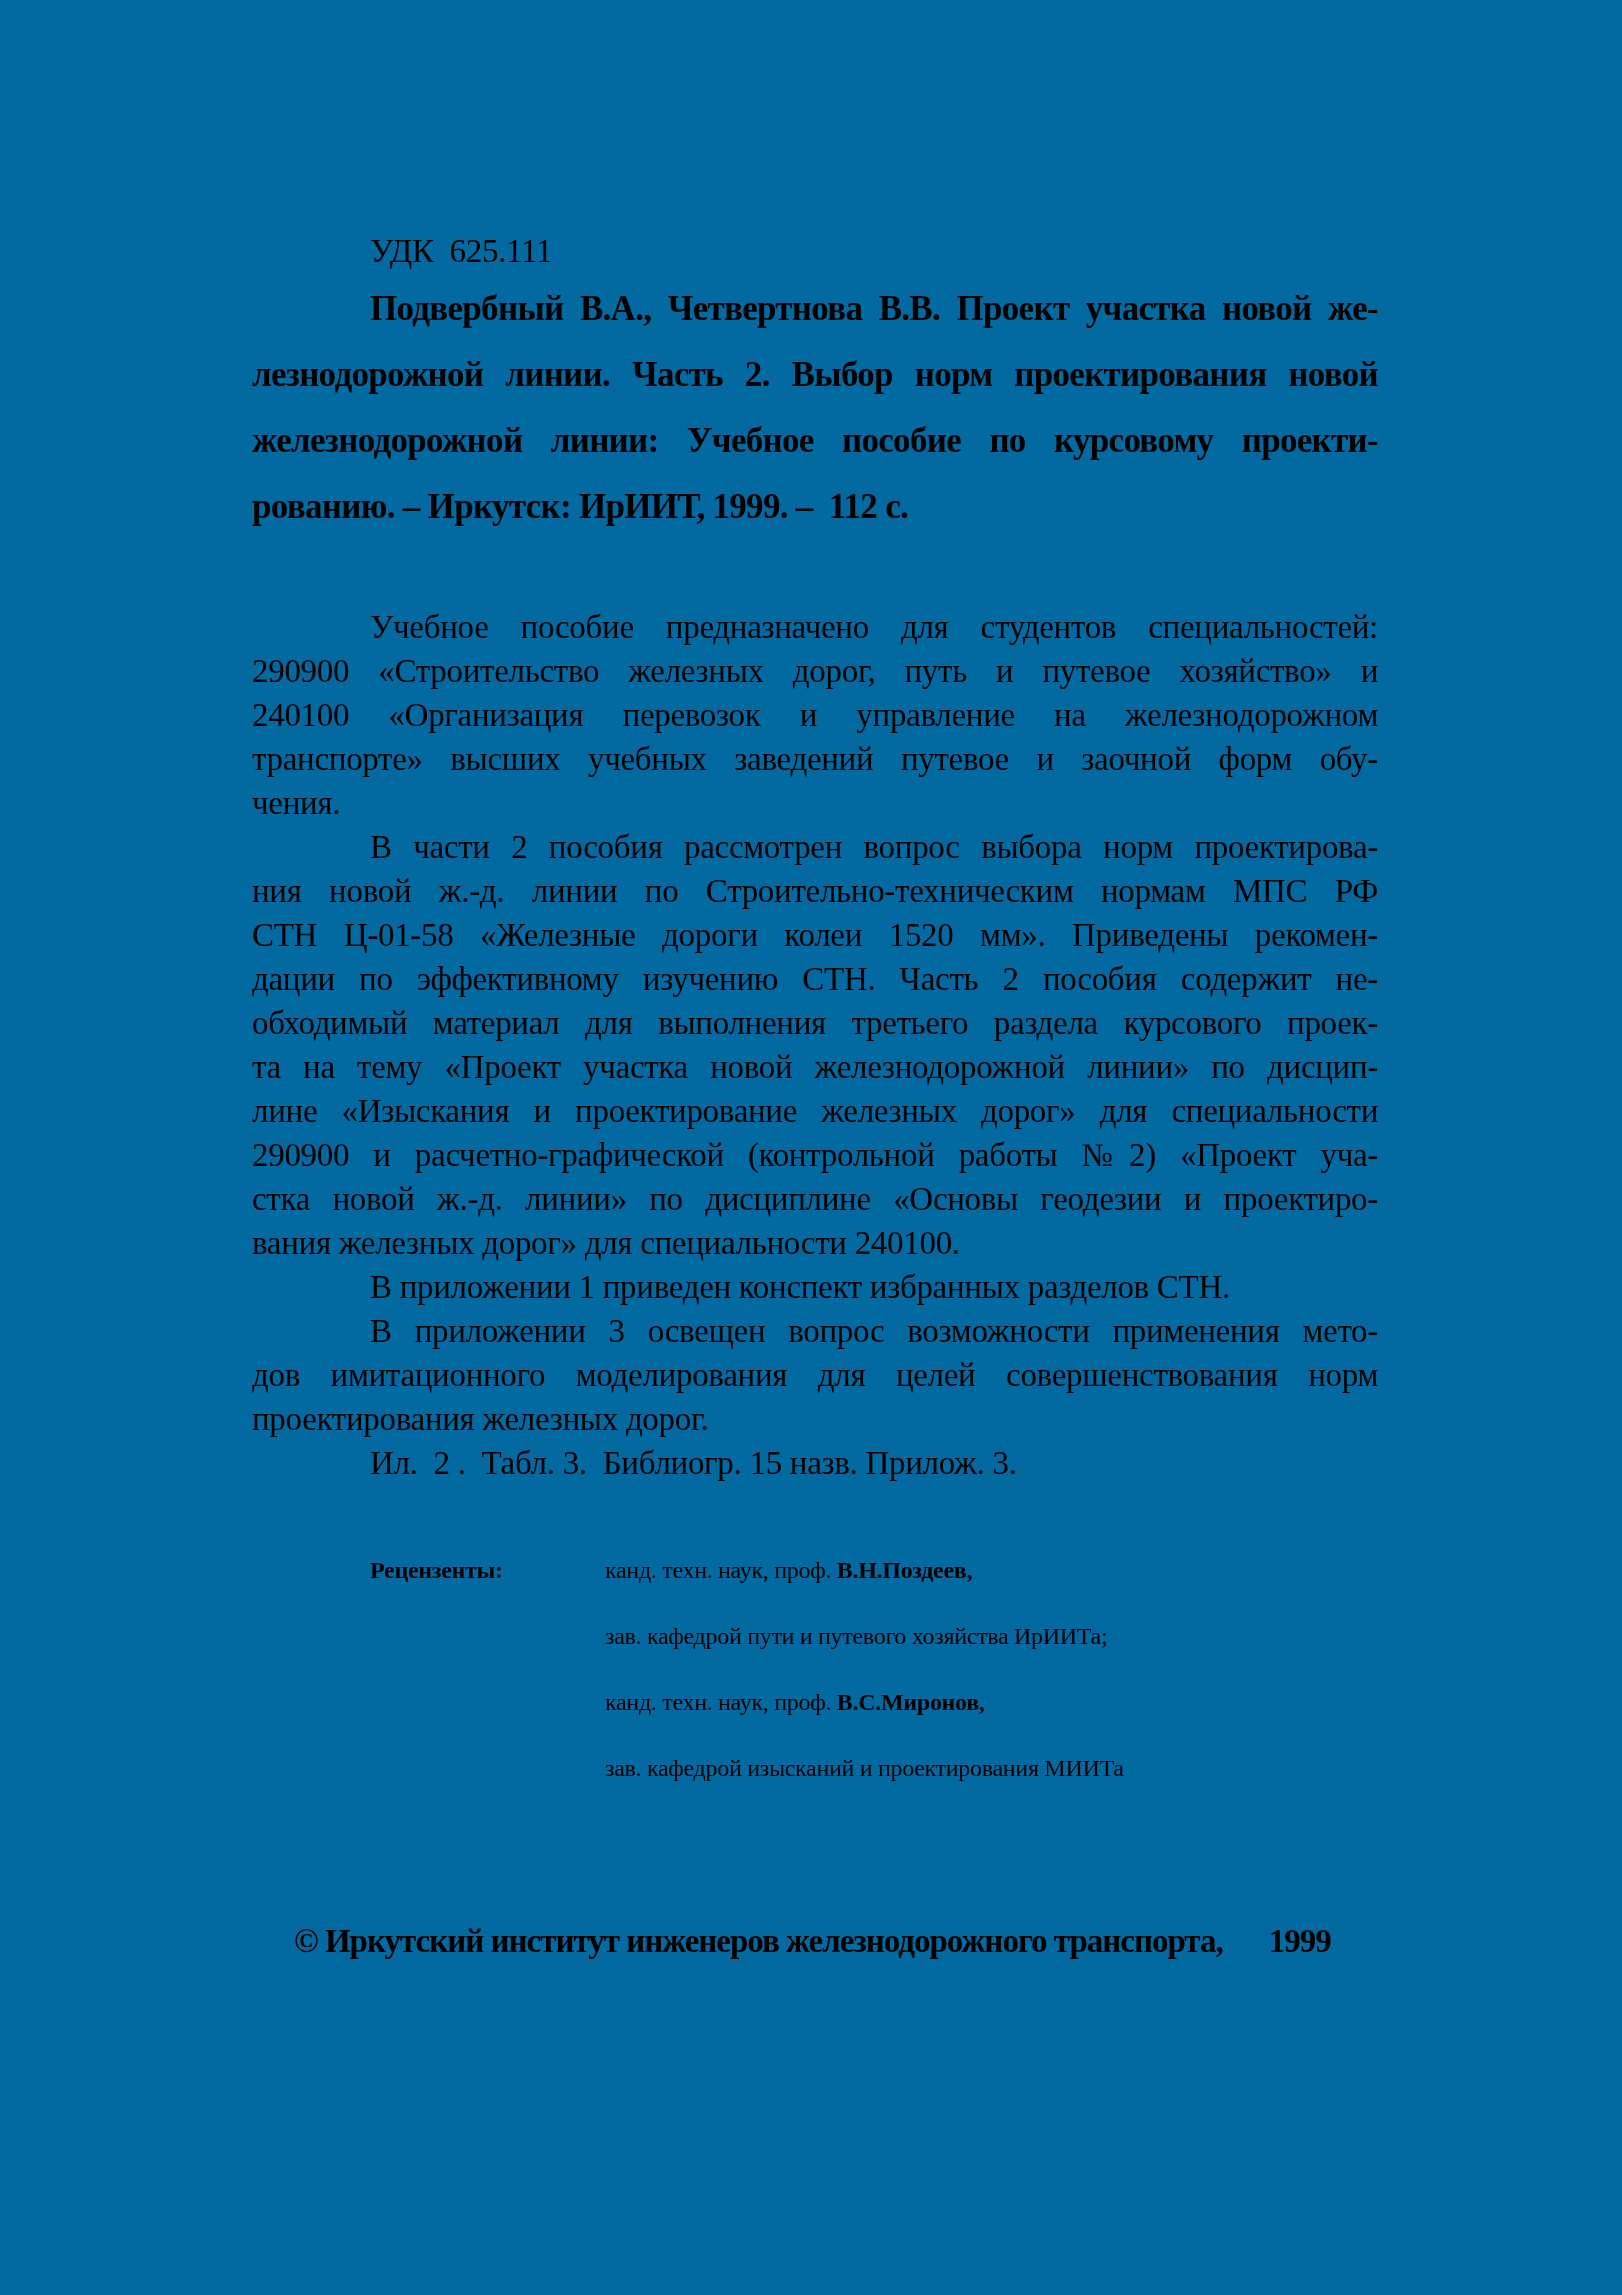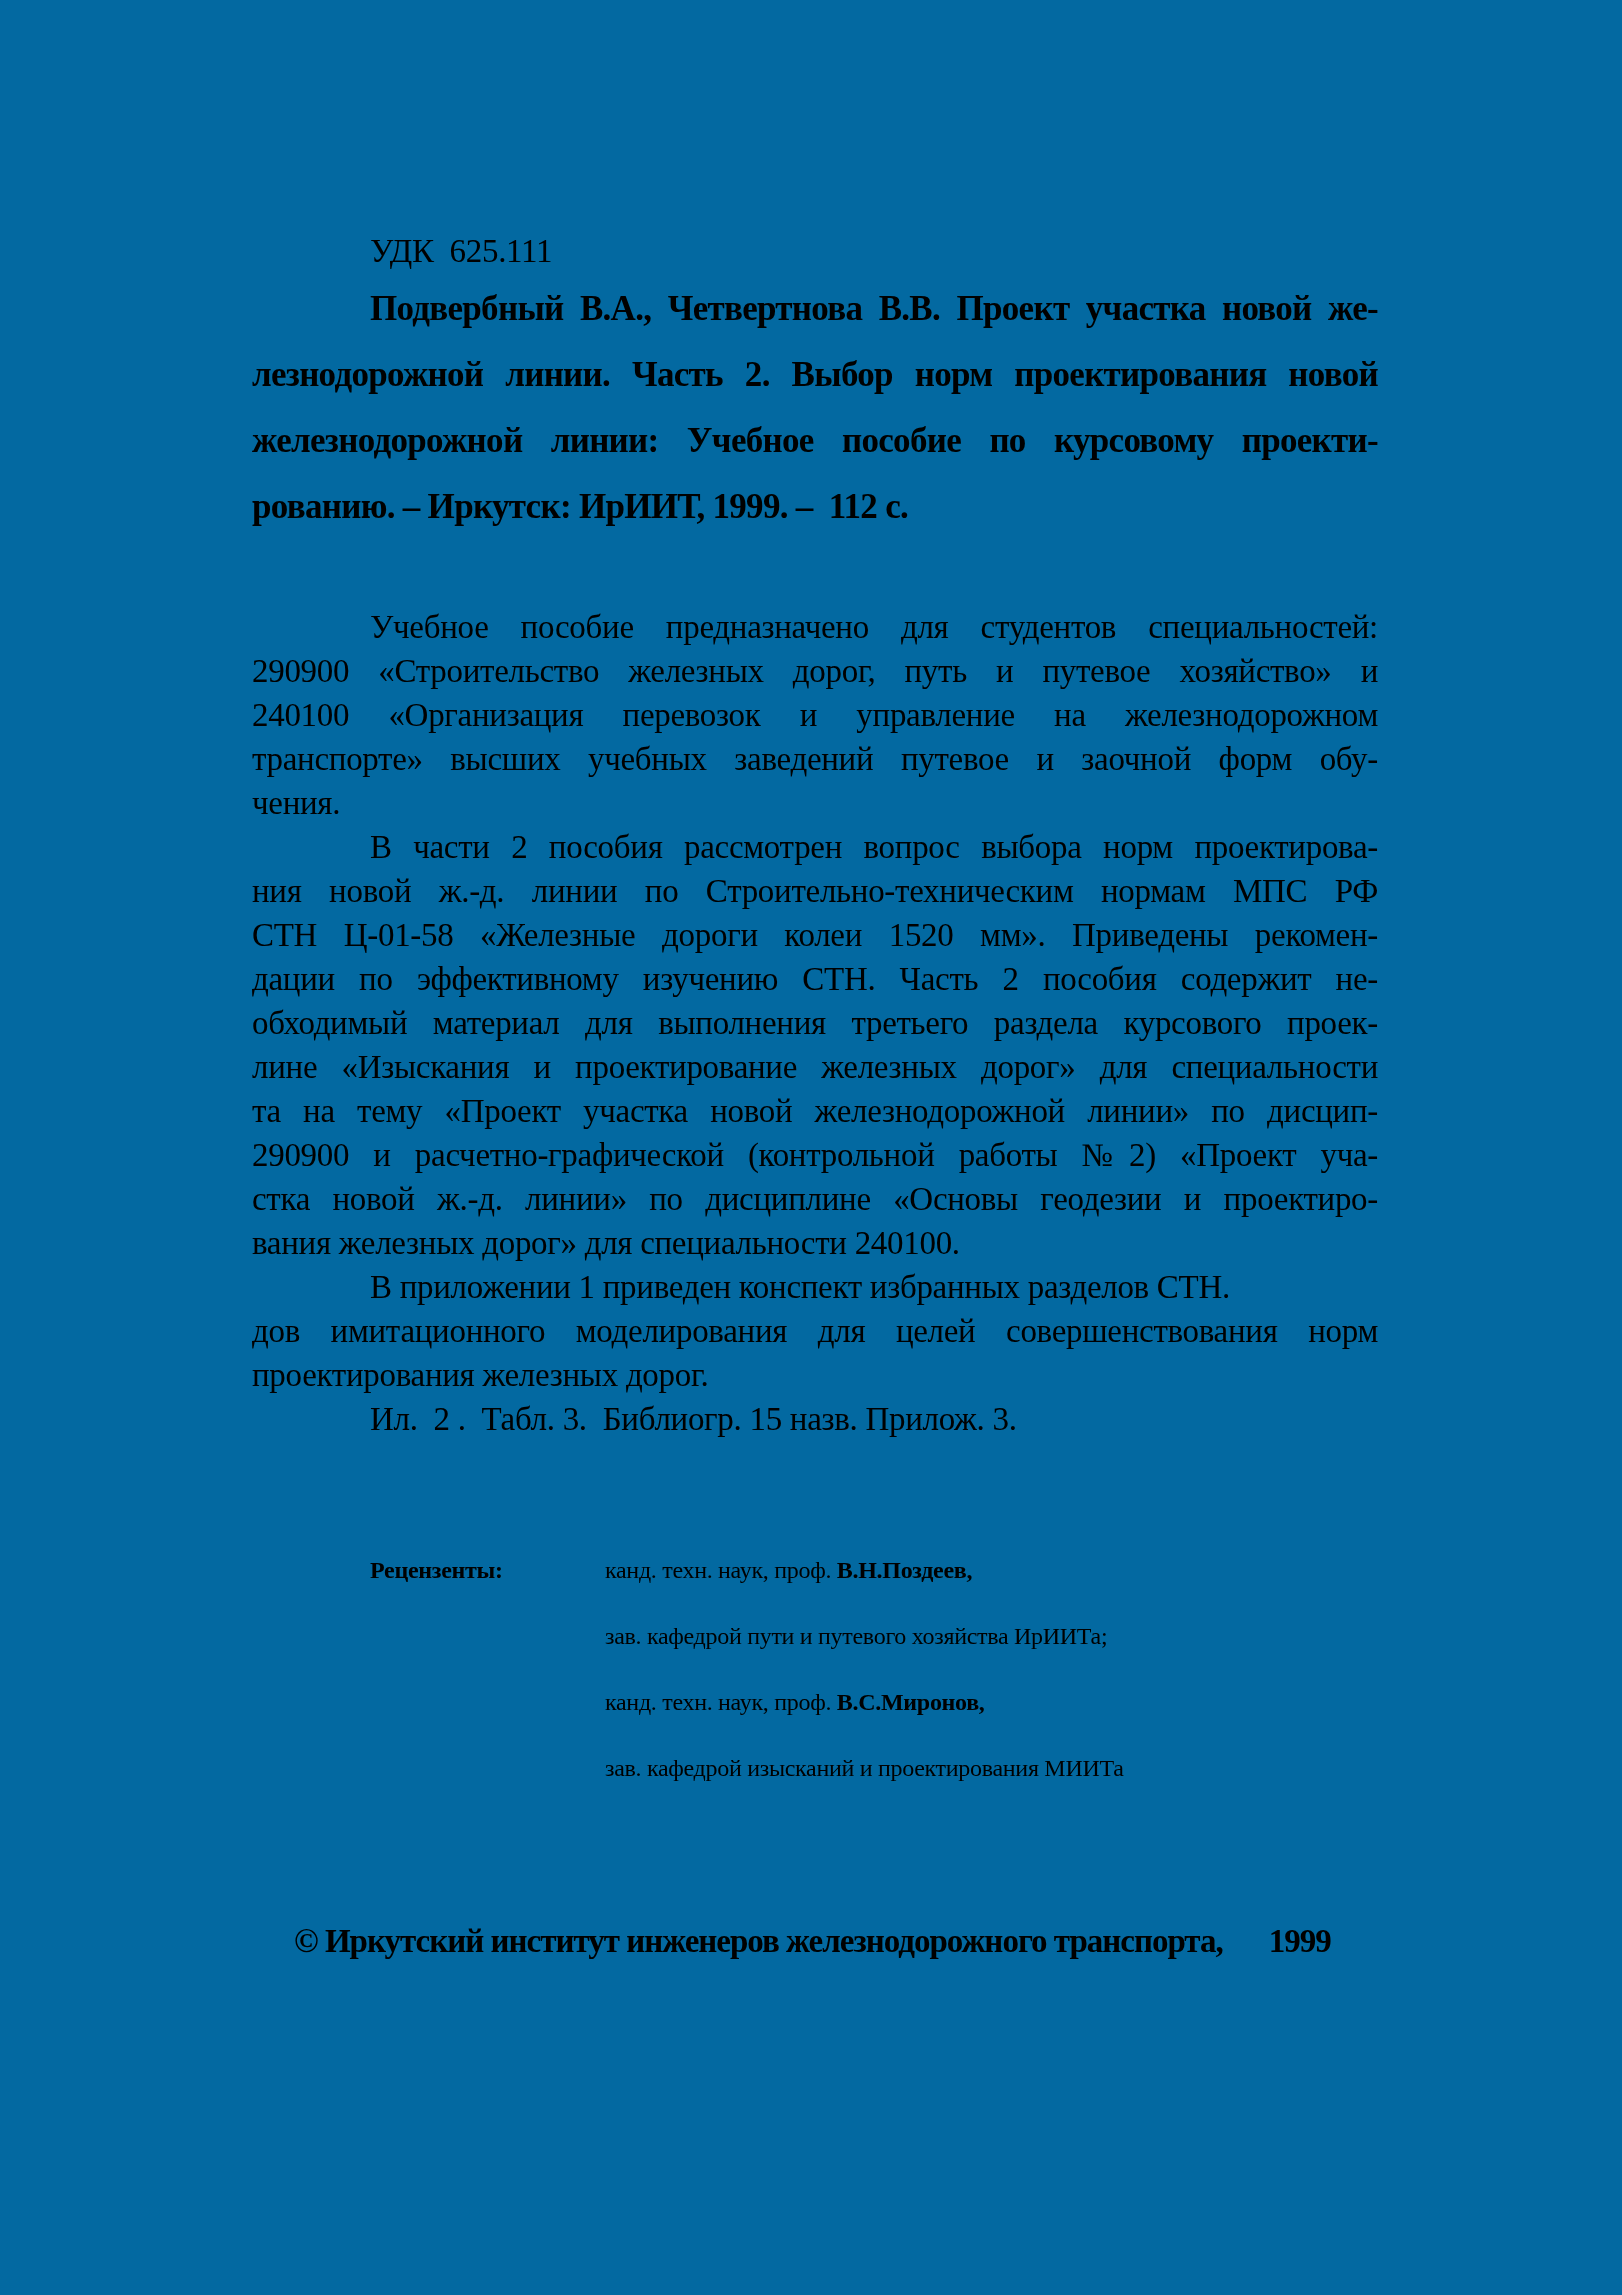--- a/index.html
+++ b/index.html
@@ -96,28 +96,29 @@
     <div class="line j">290900 «Строительство железных дорог, путь и путевое хозяйство» и</div>
     <div class="line j">240100 «Организация перевозок и управление на железнодорожном</div>
     <div class="line j">транспорте» высших учебных заведений путевое и заочной форм обу-</div>
     <div class="line">чения.</div>
 
     <div class="line j ind">В части 2 пособия рассмотрен вопрос выбора норм проектирова-</div>
     <div class="line j">ния новой ж.-д. линии по Строительно-техническим нормам МПС РФ</div>
     <div class="line j">СТН Ц-01-58 «Железные дороги колеи 1520 мм». Приведены рекомен-</div>
     <div class="line j">дации по эффективному изучению СТН. Часть 2 пособия содержит не-</div>
     <div class="line j">обходимый материал для выполнения третьего раздела курсового проек-</div>
+    <div class="line j">та на тему «Проект участка новой железнодорожной линии» по дисцип-</div>
     <div class="line j">лине «Изыскания и проектирование железных дорог» для специальности</div>
-    <div class="line j">та на тему «Проект участка новой железнодорожной линии» по дисцип-</div>
     <div class="line j">290900 и расчетно-графической (контрольной работы №2) «Проект уча-</div>
     <div class="line j">стка новой ж.-д. линии» по дисциплине «Основы геодезии и проектиро-</div>
     <div class="line">вания железных дорог» для специальности 240100.</div>
 
     <div class="line ind">В приложении 1 приведен конспект избранных разделов СТН.</div>
 
+    <div class="line j ind">В приложении 3 освещен вопрос возможности применения мето-</div>
     <div class="line j">дов имитационного моделирования для целей совершенствования норм</div>
     <div class="line">проектирования железных дорог.</div>
 
     <div class="line ind pre">Ил.  2 .  Табл. 3.  Библиогр. 15 назв. Прилож. 3.</div>
   </div>
 
   <div class="block reviewers-block">
     <div class="reviewers-label">Рецензенты:</div>
     <div class="reviewer-row line">
       <span>канд. техн. наук, проф. </span><span class="reviewer-name">В.Н.Поздеев,</span>

